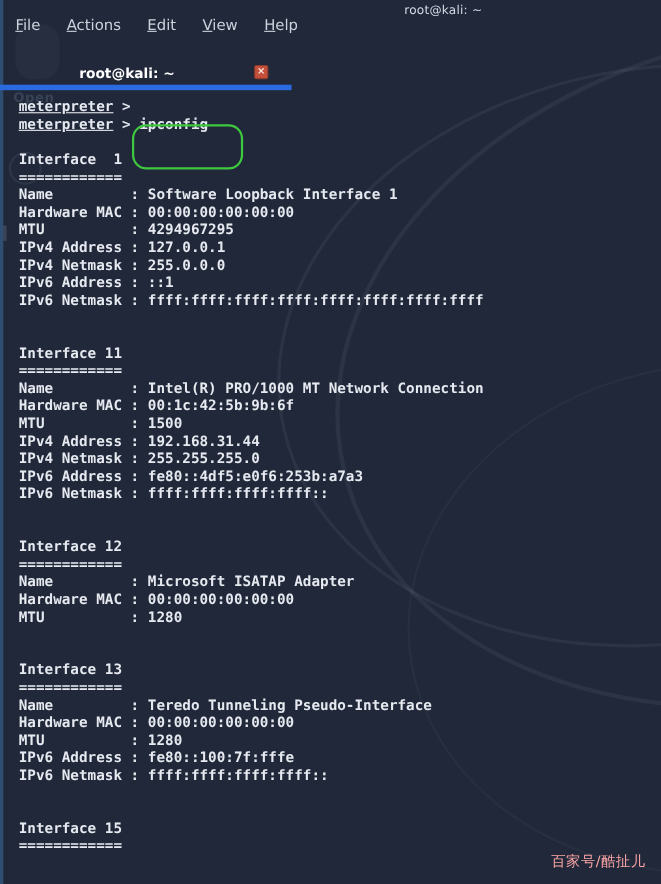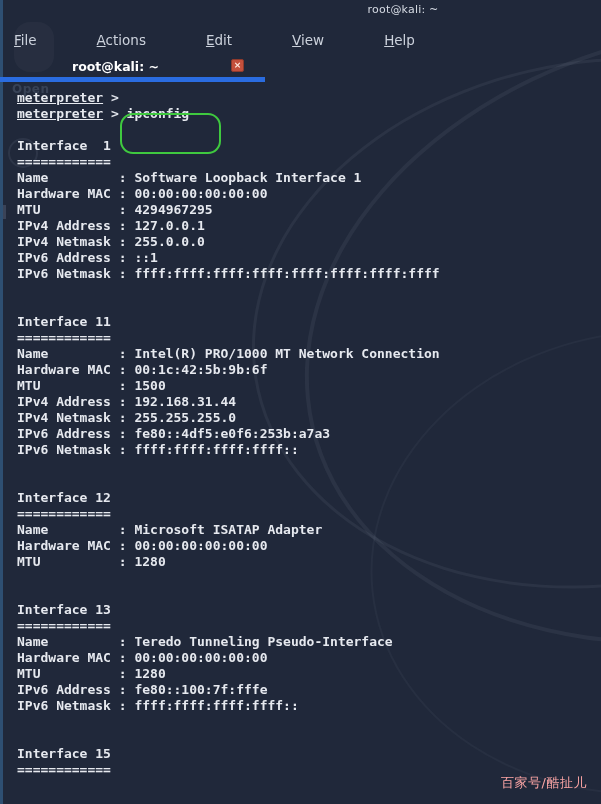--- a/index.html
+++ b/index.html
@@ -77,28 +77,28 @@
     color: #d6dbe4;
     letter-spacing: 0.2px;
     padding-left: 205px;
     white-space: nowrap;
     box-sizing: border-box;
   }
 
   
   #menubar {
     position: absolute;
-    left: 0; top: 32px;
+    left: 0; top: 9px;
     width: 601px;
     height: 28px;
     display: flex;
+    align-items: center;
     padding-left: 14px;
     box-sizing: border-box;
     z-index: 8;
-    gap: 36px;
   }
   .menu-item {
     font-size: 13.5px;
     color: #ccd2dc;
     margin-right: 24px;
     cursor: default;
     white-space: nowrap;
   }
   .menu-item .mn {
     text-decoration: underline;

